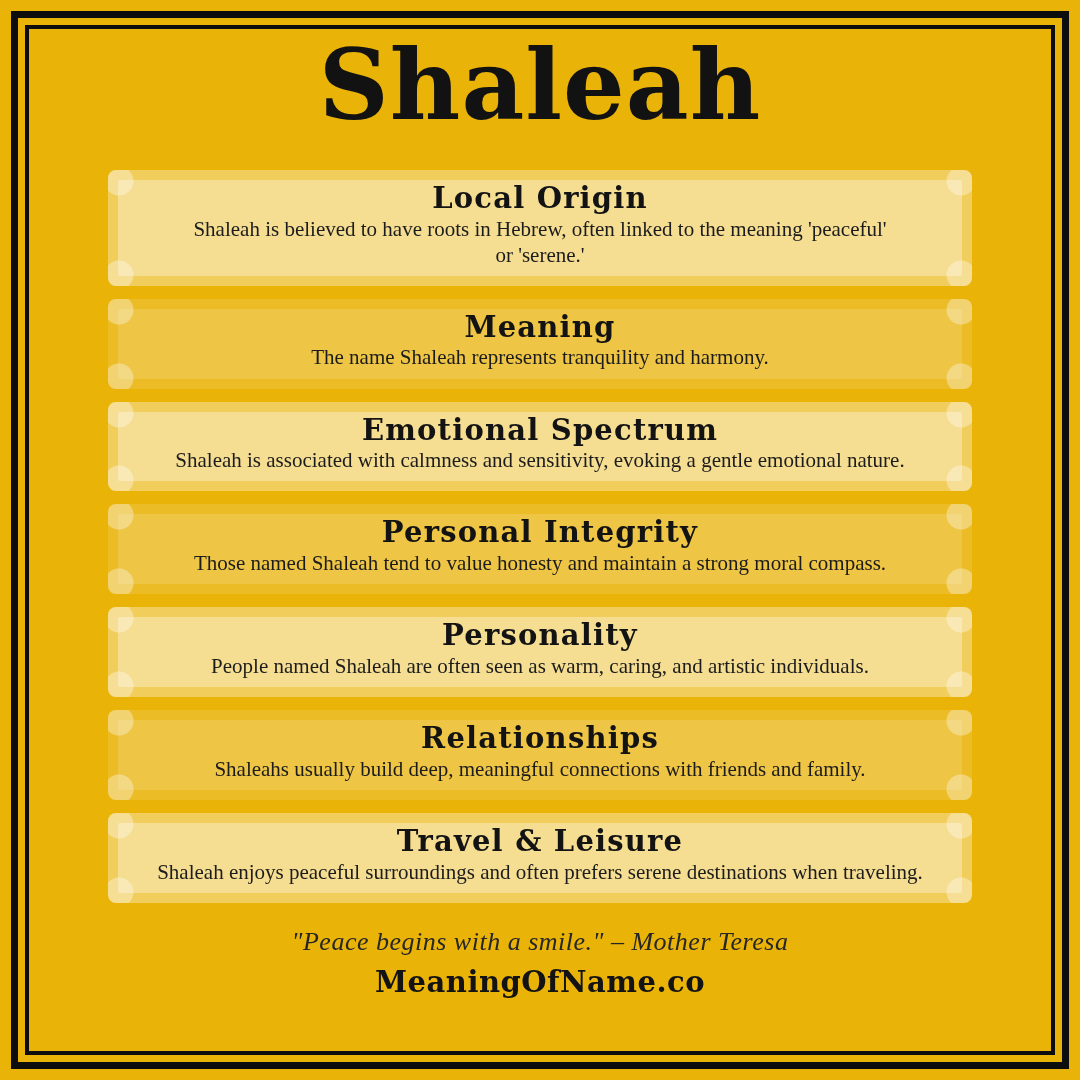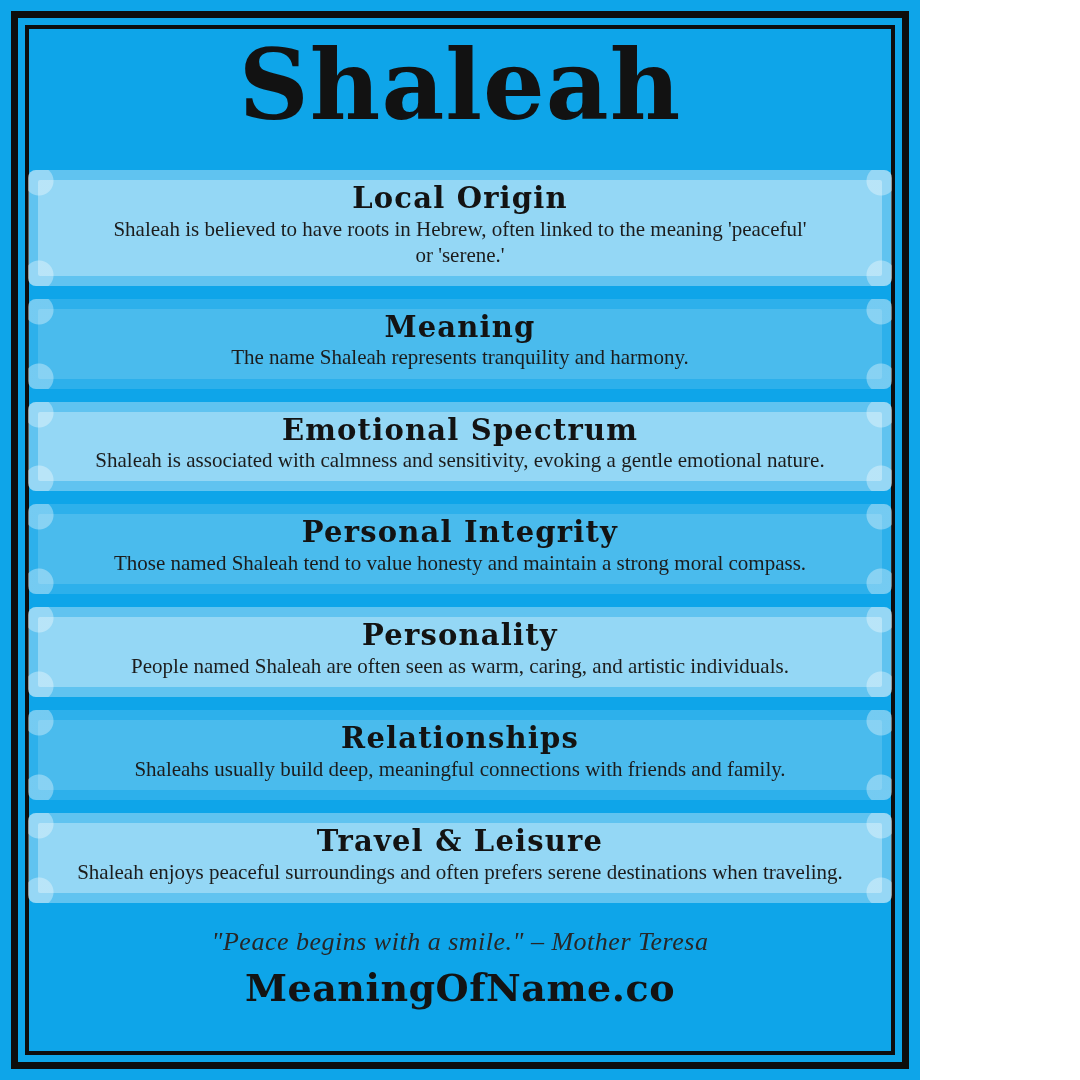--- a/index.html
+++ b/index.html
@@ -5,23 +5,23 @@
   html, body {
     margin: 0;
     padding: 0;
     width: 1080px;
     height: 1080px;
     overflow: hidden;
     font-family: "Liberation Serif", serif;
   }
   .poster {
     position: relative;
-    width: 920px;
+    width: 1080px;
     height: 1080px;
-    background: #0ea5e9;
+    background: #eab308;
     overflow: hidden;
   }
   .frame-outer {
     position: absolute;
     inset: 11px;
     border: 7px solid #0d0d0d;
     pointer-events: none;
   }
   .frame-inner {
     position: absolute;
@@ -106,21 +106,21 @@
     font-style: italic;
     font-size: 26px;
     color: #272727;
     letter-spacing: 0.5px;
     text-align: center;
   }
   .website {
     margin: 8px 0 2px 0;
     font-family: "DejaVu Serif", serif;
     font-weight: bold;
-    font-size: 38px;
+    font-size: 29px;
     color: #131313;
     letter-spacing: 0.5px;
     text-align: center;
   }
 </style>
 </head>
 <body>
 
 <div class="poster">
   <div class="frame-outer"></div>

